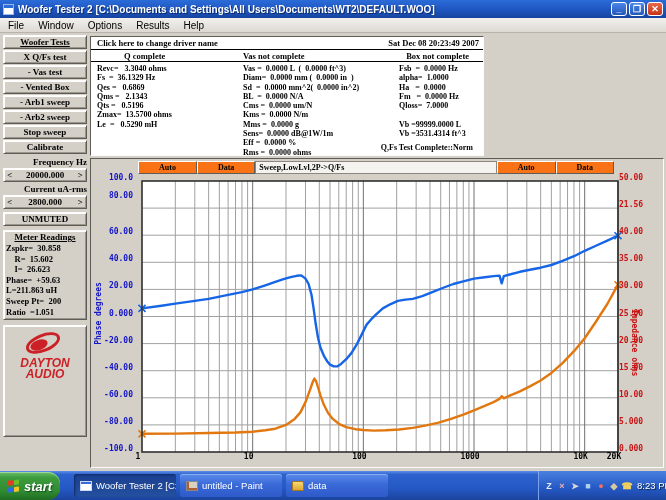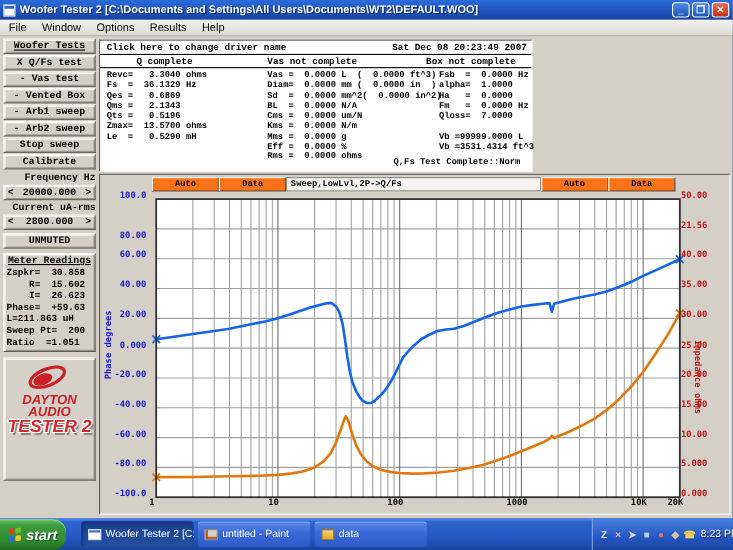--- a/index.html
+++ b/index.html
@@ -1,18 +1,18 @@
 <!DOCTYPE html>
 <html><head>
 <meta charset="utf-8">
 <style>
   * { margin:0; padding:0; box-sizing:border-box; }
   html,body { width:666px; height:500px; overflow:hidden; background:#3a6ea5;
               font-family:"Liberation Sans", sans-serif; }
-  .mono { font-family:Liberation Mono, monospace; }
+  .mono { font-family:Liberation Serif, serif; }
 
   #screen { position:absolute; left:0; top:0; width:666px; height:500px; }
 
   
   #app-window { position:absolute; left:0; top:0; width:666px; height:471px; background:#d4d0c8; }
   #titlebar { position:absolute; left:0; top:0; width:666px; height:18px;
     background:linear-gradient(180deg,#2b6cd8 0%,#1f55c0 55%,#16449f 100%);
     color:#fff; display:flex; align-items:center; padding:0 3px; }
   #titlebar .tb-icon { width:11px; height:11px; background:#fff; border:1px solid #9cb8e8;
     margin-right:4px; flex:0 0 auto;
@@ -185,36 +185,35 @@
           </div>
       </div>
 
       <div id="logo-box" class="raised">
         <div class="logo-swoosh">
           <span class="ell"></span>
             <span class="dot"></span>
         </div>
         <div class="logo-brand">DAYTON</div>
         <div class="logo-brand">AUDIO</div>
-        <div class="logo-product">TESTER 2</div>
       </div>
     </div>
 
     <div id="data-panel" class="mono">
       <div id="dp-header">
         <span id="driver-name-btn">Click here to change driver name</span>
         <span id="dp-timestamp">Sat Dec 08 20:23:49 2007</span>
       </div>
       <div id="dp-status-row">
         <span id="q-status">Q complete</span>
         <span id="vas-status">Vas not complete</span>
         <span id="box-status">Box not complete</span>
       </div>
       <div id="dp-col1" class="dp-col"><div>Revc=   3.3040 ohms</div><div>Fs  =  36.1329 Hz</div><div>Qes =   0.6869</div><div>Qms =   2.1343</div><div>Qts =   0.5196</div><div>Zmax=  13.5700 ohms</div><div>Le  =   0.5290 mH</div></div>
-      <div id="dp-col2" class="dp-col"><div>Vas =  0.0000 L  (  0.0000 ft^3)</div><div>Diam=  0.0000 mm (  0.0000 in  )</div><div>Sd  =  0.0000 mm^2(  0.0000 in^2)</div><div>BL  =  0.0000 N/A</div><div>Cms =  0.0000 um/N</div><div>Kms =  0.0000 N/m</div><div>Mms =  0.0000 g</div><div>Eff =  0.0000 %</div><div>Rms =  0.0000 ohms</div></div>
+      <div id="dp-col2" class="dp-col"><div>Vas =  0.0000 L  (  0.0000 ft^3)</div><div>Diam=  0.0000 mm (  0.0000 in  )</div><div>Sd  =  0.0000 mm^2(  0.0000 in^2)</div><div>BL  =  0.0000 N/A</div><div>Cms =  0.0000 um/N</div><div>Kms =  0.0000 N/m</div><div>Mms =  0.0000 g</div><div>Sens=  0.0000 dB@1W/1m</div><div>Eff =  0.0000 %</div><div>Rms =  0.0000 ohms</div></div>
       <div id="dp-col3" class="dp-col"><div>Fsb  =  0.0000 Hz</div><div>alpha=  1.0000</div><div>Ha   =  0.0000</div><div>Fm   =  0.0000 Hz</div><div>Qloss=  7.0000</div><div> </div><div>Vb =99999.0000 L</div><div>Vb =3531.4314 ft^3</div></div>
       <div id="test-status">Q,Fs Test Complete::Norm</div>
     </div>
 
     <div id="chart-panel">
       <div id="plot-region">
         <div id="chart-toolbar">
           <span class="ct-btn mono">Auto</span>
           <span class="ct-btn mono">Data</span>
           <span id="chart-title-field" class="mono">Sweep,LowLvl,2P-&gt;Q/Fs</span>
@@ -278,21 +277,21 @@
             <line x1="472.5" y1="51.242" x2="479.5" y2="58.242" stroke="#1565e6" stroke-width="1.6"></line>
             <line x1="472.5" y1="58.242" x2="479.5" y2="51.242" stroke="#1565e6" stroke-width="1.6"></line>
             <polyline points="0.0,252.8 33.3,252.6 66.6,252.0 93.5,251.5 110.7,250.7 123.3,249.3 133.3,247.7 144.0,243.9 152.7,237.9 158.4,231.4 163.5,221.1 168.1,208.7 170.9,200.5 172.4,197.6 174.2,200.5 176.1,206.5 178.5,214.6 181.9,223.8 186.1,232.0 190.8,237.9 196.8,242.8 204.2,246.1 213.5,248.2 221.3,249.0 232.1,249.6 243.9,249.3 257.0,248.5 270.8,246.9 284.2,244.4 296.7,241.7 309.0,237.9 321.3,233.6 332.0,229.3 342.7,224.9 351.5,221.1 357.5,217.9 359.7,215.2 361.8,217.3 367.7,214.6 377.9,210.3 387.9,205.4 398.6,199.5 409.4,191.9 420.5,182.1 432.0,170.2 442.7,157.2 453.4,141.5 465.3,123.0 476.0,103.7" fill="none" stroke="#e1770e" stroke-width="2.4" stroke-linejoin="round"></polyline>
             <line x1="-3.5" y1="249.343" x2="3.5" y2="256.34299999999996" stroke="#e1770e" stroke-width="1.6"></line>
             <line x1="-3.5" y1="256.34299999999996" x2="3.5" y2="249.343" stroke="#e1770e" stroke-width="1.6"></line>
             <line x1="472.5" y1="100.23880000000001" x2="479.5" y2="107.23880000000001" stroke="#e1770e" stroke-width="1.6"></line>
             <line x1="472.5" y1="107.23880000000001" x2="479.5" y2="100.23880000000001" stroke="#e1770e" stroke-width="1.6"></line>
             <rect x="0" y="0" width="476" height="271" fill="none" stroke="#303030" stroke-width="1.6"></rect>
           </svg>
           <div class="tick yl" style="top: 14px;">100.0</div>
-          <div class="tick yl" style="top: 50px;">80.00</div>
+          <div class="tick yl" style="top: 32px;">80.00</div>
           <div class="tick yl" style="top: 68.2px;">60.00</div>
           <div class="tick yl" style="top: 95.3px;">40.00</div>
           <div class="tick yl" style="top: 122.4px;">20.00</div>
           <div class="tick yl" style="top: 149.5px;">0.000</div>
           <div class="tick yl" style="top: 176.6px;">-20.00</div>
           <div class="tick yl" style="top: 203.7px;">-40.00</div>
           <div class="tick yl" style="top: 230.8px;">-60.00</div>
           <div class="tick yl" style="top: 257.9px;">-80.00</div>
           <div class="tick yl" style="top: 285px;">-100.0</div>
           <div class="tick yr" style="top: 14px;">50.00</div>

